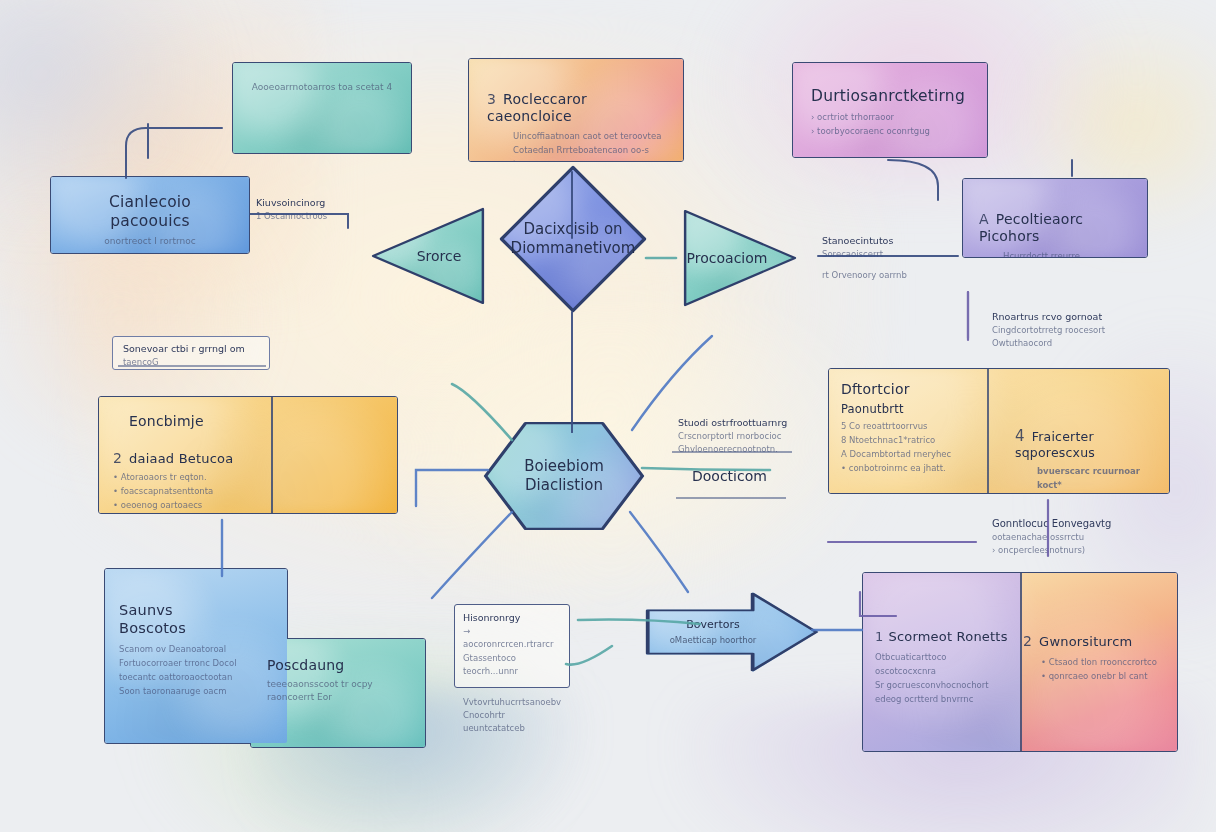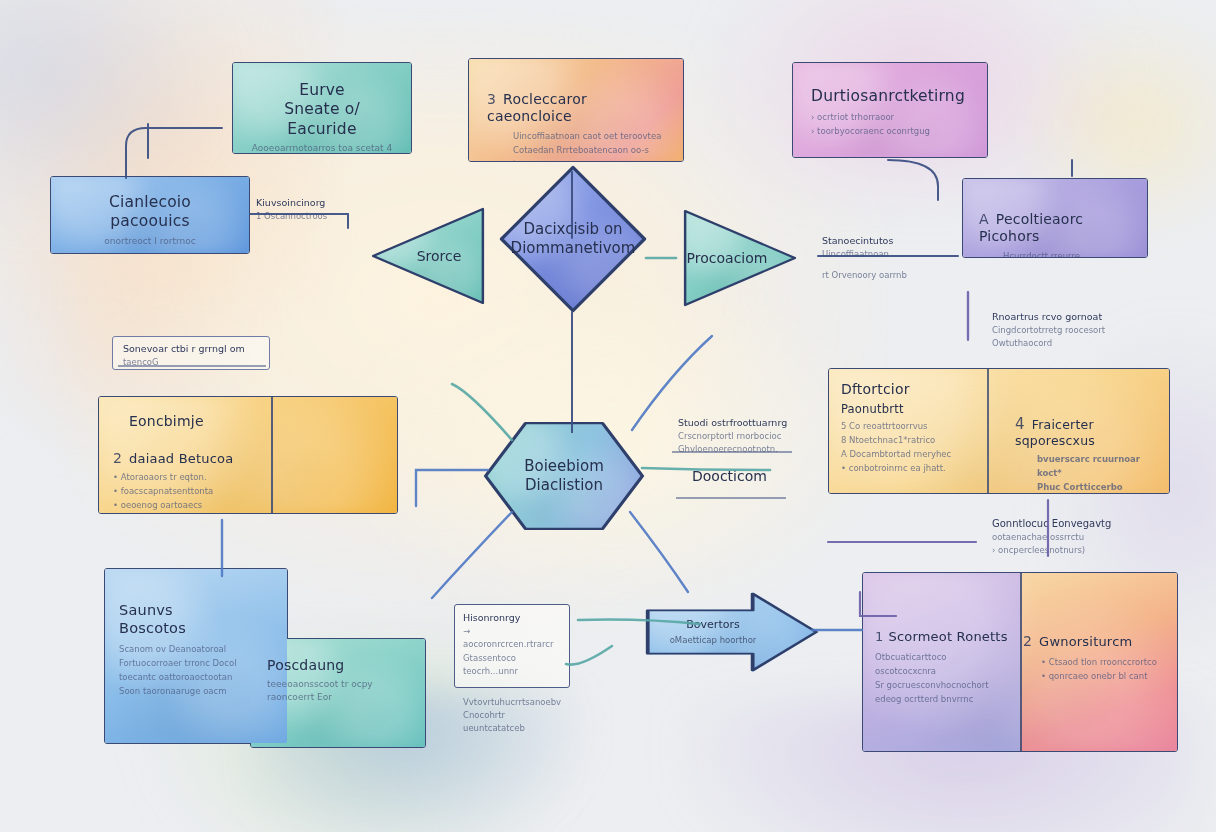--- a/index.html
+++ b/index.html
@@ -272,22 +272,20 @@
       <line x1="672" y1="452" x2="792" y2="452"></line>
       <line x1="676" y1="498" x2="786" y2="498"></line>
       <line x1="118" y1="366" x2="266" y2="366"></line>
     </g>
   </svg>
 
   <div class="node" style="left:232px; top:62px; width:180px; height:92px;">
     <div class="fill f-teal"></div>
     <div class="grain"></div>
     <div class="inner" style="text-align:center; padding-top:18px;">
-      <div class="n-title">Eurve
-Sneate o/ Eacuride</div>
       <div class="n-sub">Aooeoarrnotoarros toa scetat 4</div>
     </div>
   </div>
 
   <div class="node" style="left:468px; top:58px; width:216px; height:104px;">
     <div class="fill f-orange"></div>
     <div class="grain"></div>
     <div class="inner" style="padding:14px 18px;">
       <div class="n-title" style="font-size:14px;">
         <span class="n-num">3</span><span>Rocleccaror caeoncloice</span>
@@ -350,21 +348,21 @@
     <div class="grain"></div>
     <div style="position:absolute; left:158px; top:0; bottom:0; width:1.6px; background:#3a4a74; opacity:.8; z-index:3;"></div>
     <div class="inner" style="padding:12px 12px; width:158px;">
       <div class="n-title" style="font-size:14px;">Dftortcior</div>
       <div class="n-title" style="font-size:11.5px; margin-top:1px;">Paonutbrtt</div>
       <div class="n-bul" style="margin-top:2px;">5 Co reoattrtoorrvus
 8  Ntoetchnac1*ratrico
 A  Docambtortad rneryhec
 •  conbotroinrnc ea jhatt.</div>
     </div>
-    <div class="inner" style="position:absolute; left:158px; top:4px; width:184px; padding:26px 28px;">
+    <div class="inner" style="position:absolute; left:158px; top:16px; width:184px; padding:26px 28px;">
       <div class="n-title" style="font-size:12.5px;">
         <span class="n-num" style="font-size:15px;">4</span><span>Fraicerter sqporescxus</span>
       </div>
       <div class="n-bul" style="margin-left:22px; margin-top:0;font-weight:bold;">bvuerscarc rcuurnoar koct*
 Phuc Cortticcerbo otrrotorc
 •  pnrcecnorttroroaeettegur</div>
     </div>
   </div>
 
   <div class="node" style="left:250px; top:638px; width:176px; height:110px;">
@@ -487,21 +485,21 @@
     <div class="t2">taencoG</div>
   </div>
 
   <div class="freetext" style="left:256px; top:196px; width:110px;">
     <div class="t1" style="font-size:9.5px;">Kiuvsoincinorg</div>
     <div class="t2">1 Oscannoctroos</div>
   </div>
 
   <div class="freetext" style="left:822px; top:234px; width:150px;">
     <div class="t1" style="font-size:9.5px;">Stanoecintutos</div>
-    <div class="t2">Uincoffiaatnoan</div>
+    <div class="t2">Sorecaoiscerrt</div>
     <div class="t2" style="margin-top:8px;">rt Orvenoory oarrnb</div>
   </div>
 
   <div class="freetext" style="left:678px; top:416px; width:150px;">
     <div class="t1" style="font-size:9.5px;">Stuodi ostrfroottuarnrg</div>
     <div class="t2">Crscnorptortl rnorbocioc</div>
     <div class="t2">Ghvloenoerecnootnotn.</div>
   </div>
 
   <div class="freetext" style="left:992px; top:310px; width:150px;">

